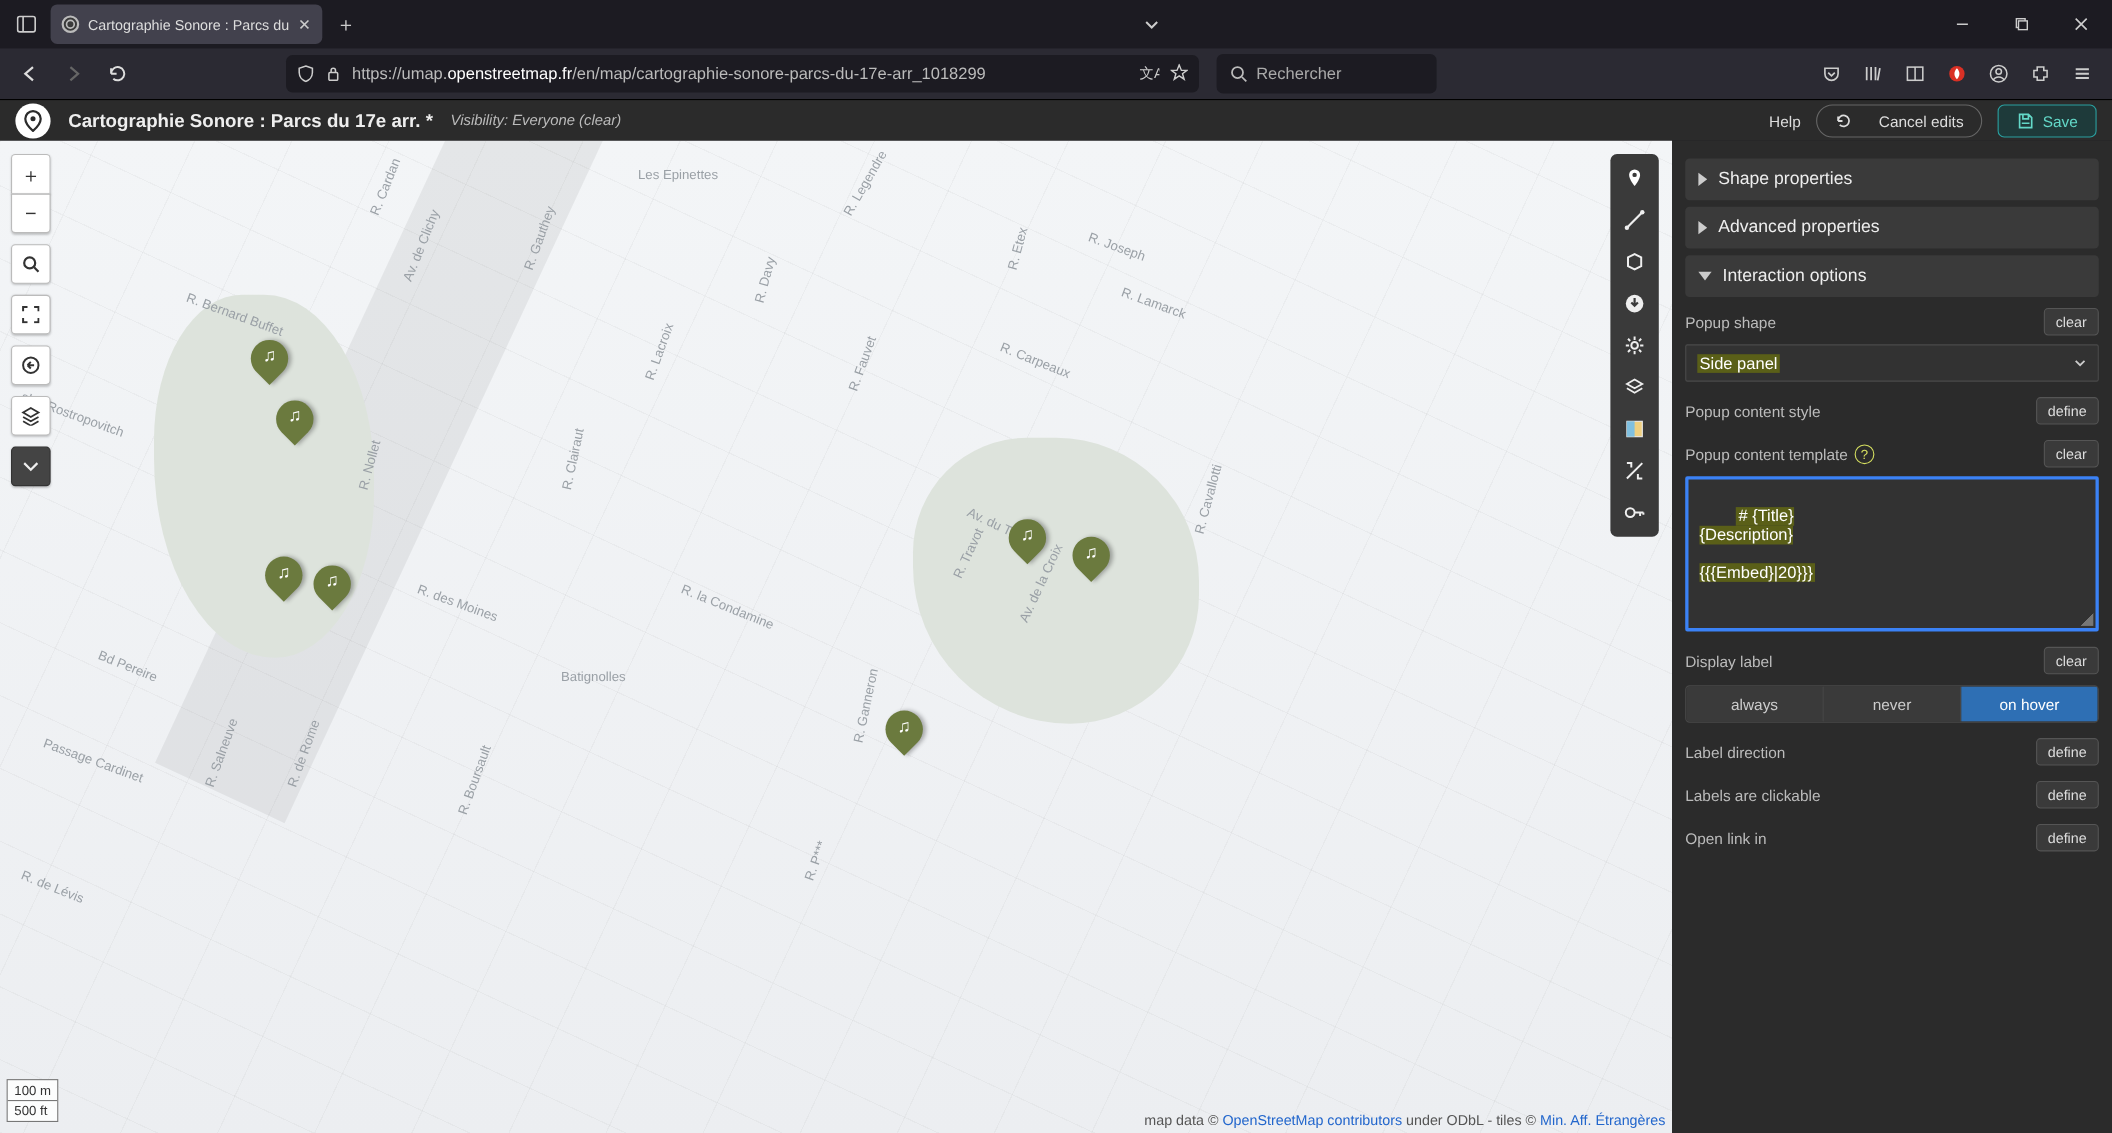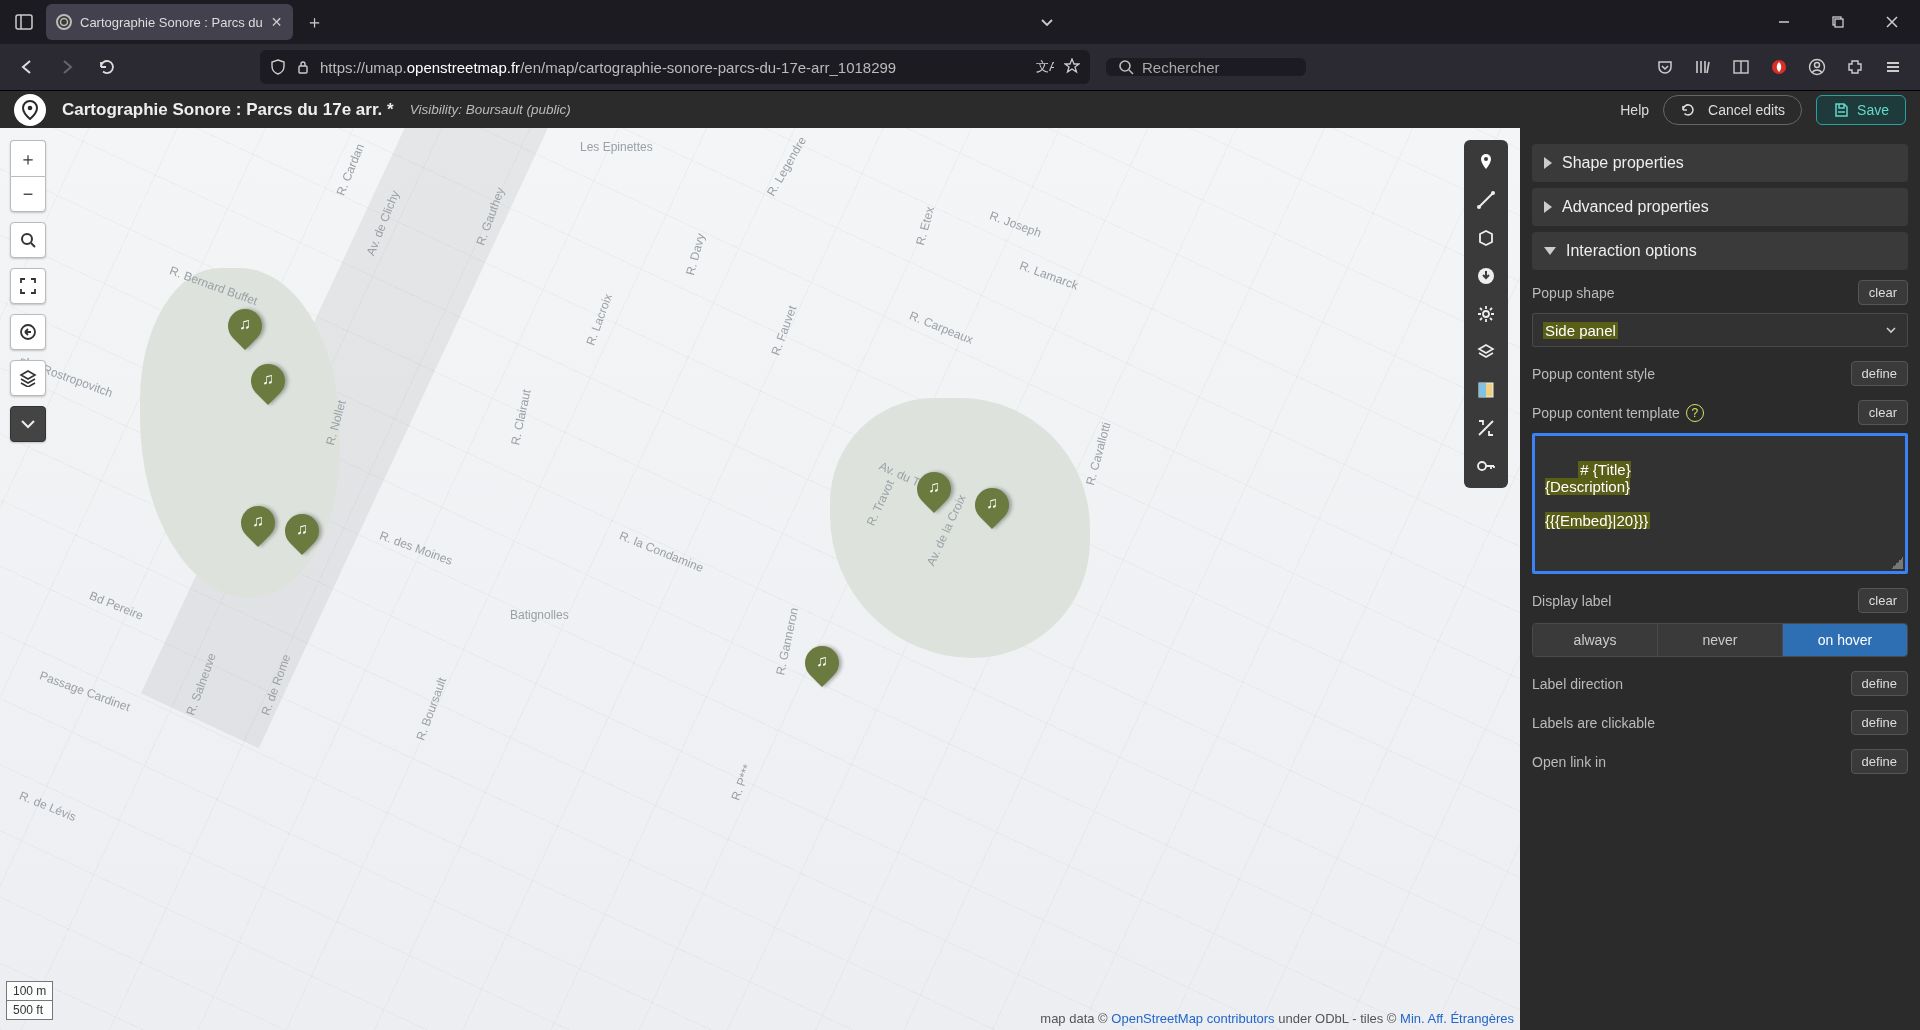--- a/index.html
+++ b/index.html
@@ -17,30 +17,30 @@
 .tabdrop{width:40px;height:32px;display:flex;align-items:center;justify-content:center;color:#ccc;margin-left:auto;}
 
 .toolbar{height:46px;background:#2b2a33;display:flex;align-items:center;padding:0 10px;gap:6px;}
 .tb-btn{width:34px;height:34px;display:flex;align-items:center;justify-content:center;color:#ccc;border-radius:4px;}
 .tb-btn.disabled{color:#666;}
 .addr{flex:0 0 830px;height:34px;background:#1c1b22;border-radius:6px;display:flex;align-items:center;padding:0 10px;margin-left:130px;gap:10px;color:#bbb;font-size:15px;}
 .addr .lock,.addr .shield{color:#bbb;}
 .addr .url{flex:1;white-space:nowrap;overflow:hidden;}
 .addr .url b{color:#fff;font-weight:500;}
 .addr .right{display:flex;gap:10px;}
-.searchbox{height:18px;background:#1c1b22;border-radius:6px;display:flex;align-items:center;padding:0 12px;gap:8px;color:#aaa;font-size:15px;margin-left:10px;flex:0 0 200px;}
+.searchbox{height:36px;background:#1c1b22;border-radius:6px;display:flex;align-items:center;padding:0 12px;gap:8px;color:#aaa;font-size:15px;margin-left:10px;flex:0 0 200px;}
 .tool-icons{margin-left:auto;display:flex;gap:4px;}
 
 
 .app-header{height:38px;background:#2b2b2b;display:flex;align-items:center;padding:0 14px;gap:16px;color:#eee;border-top:1px solid #000;}
 .app-logo{width:32px;height:32px;border-radius:50%;background:#fff;display:flex;align-items:center;justify-content:center;color:#2b2b2b;}
 .app-title{font-weight:600;font-size:17px;}
 .app-vis{font-style:italic;color:#bbb;font-size:13.5px;}
 .app-right{margin-left:auto;display:flex;align-items:center;gap:14px;}
-.cancel-btn{border:1px solid #666;border-radius:18px;padding:6px 16px;display:flex;align-items:center;gap:12px;color:#ddd;font-size:14px;}
+.cancel-btn{border:1px solid #666;border-radius:18px;padding:6px 16px;display:flex;align-items:center;gap:24px;color:#ddd;font-size:14px;}
 .save-btn{border:1px solid #2aa0a0;color:#63d8c8;border-radius:6px;padding:6px 16px;display:flex;align-items:center;gap:8px;font-size:14px;background:#1e3a3a;}
 
 
 .workspace{position:relative;height:calc(1030px - 44px - 46px - 38px);display:flex;}
 .map{position:relative;flex:1;background:#eef0f2;overflow:hidden;}
 .map-bg{position:absolute;inset:0;background:
   repeating-linear-gradient(25deg,rgba(0,0,0,0.03) 0 1px,transparent 1px 60px),
   repeating-linear-gradient(115deg,rgba(0,0,0,0.03) 0 1px,transparent 1px 80px),
   linear-gradient(#f3f5f7,#eceef1);
 }
@@ -236,21 +236,21 @@
 </div>
 
 <div class="app-header">
   <div class="app-logo">
     <svg width="20" height="20" viewBox="0 0 20 20">
         <path d="M10 1a7 7 0 0 1 7 7c0 5-7 11-7 11S3 13 3 8a7 7 0 0 1 7-7z" fill="none" stroke="#2b2b2b" stroke-width="2"></path>
         <circle cx="10" cy="8" r="2.3" fill="#2b2b2b"></circle>
       </svg>
   </div>
   <span class="app-title">Cartographie Sonore : Parcs du 17e arr. *</span>
-  <span class="app-vis">Visibility: Boursault (public)</span>
+  <span class="app-vis">Visibility: Everyone (clear)</span>
   <div class="app-right">
     <span style="font-size:14px;color:#ddd;">Help</span>
     <div class="cancel-btn">
       <svg width="16" height="16">
           <path d="M3 8a5 5 0 1 1 1.5 3.5M3 8V4m0 4h4" fill="none" stroke="#ddd" stroke-width="1.6"></path>
         </svg>
       <span>Cancel edits</span>
     </div>
     <div class="save-btn">
       <svg width="16" height="16">
@@ -265,21 +265,21 @@
 
   <div class="map">
     <div class="map-bg"></div>
 
     <div class="rail" style="left:-60px;top:120px;width:900px;height:130px;"></div>
 
     <div class="park" style="left:140px;top:140px;width:200px;height:330px;"></div>
     <div class="park" style="left:830px;top:270px;width:260px;height:260px;"></div>
 
     <div id="streets">
-        <div class="street" style="left: 580px; top: 12px; transform: rotate(0deg);">Les Epinettes</div>
+        <div class="street" style="left: 580px; top: 24px; transform: rotate(0deg);">Les Epinettes</div>
         <div class="street" style="left: 340px; top: 60px; transform: rotate(-68deg);">R. Cardan</div>
         <div class="street" style="left: 370px; top: 120px; transform: rotate(-68deg);">Av. de Clichy</div>
         <div class="street" style="left: 480px; top: 110px; transform: rotate(-70deg);">R. Gauthey</div>
         <div class="street" style="left: 690px; top: 140px; transform: rotate(-75deg);">R. Davy</div>
         <div class="street" style="left: 770px; top: 60px; transform: rotate(-60deg);">R. Legendre</div>
         <div class="street" style="left: 590px; top: 210px; transform: rotate(-70deg);">R. Lacroix</div>
         <div class="street" style="left: 170px; top: 135px; transform: rotate(20deg);">R. Bernard Buffet</div>
         <div class="street" style="left: 20px; top: 225px; transform: rotate(20deg);">slav Rostropovitch</div>
         <div class="street" style="left: 330px; top: 310px; transform: rotate(-75deg);">R. Nollet</div>
         <div class="street" style="left: 515px; top: 310px; transform: rotate(-78deg);">R. Clairaut</div>

